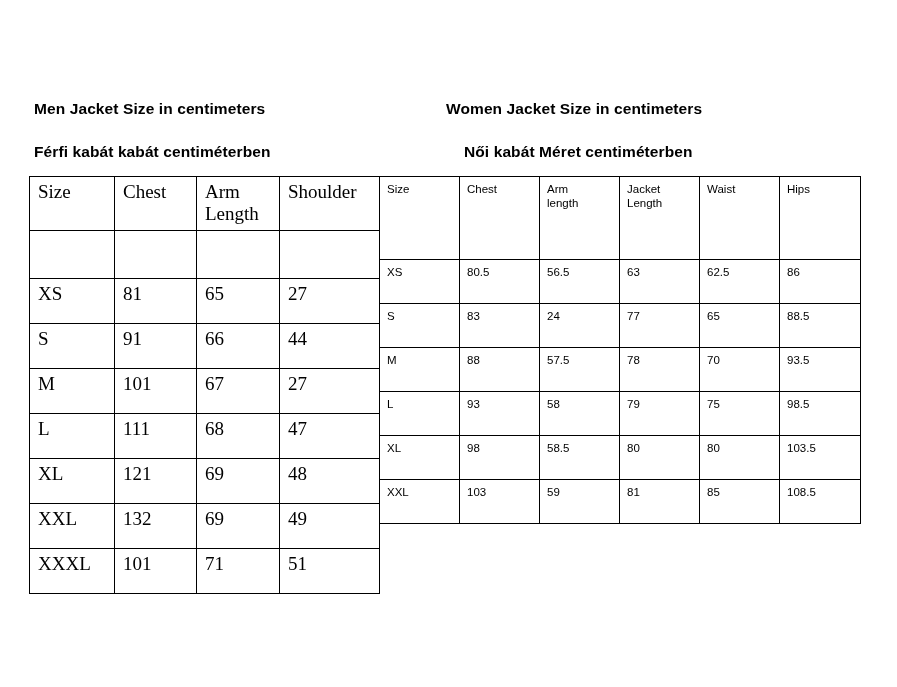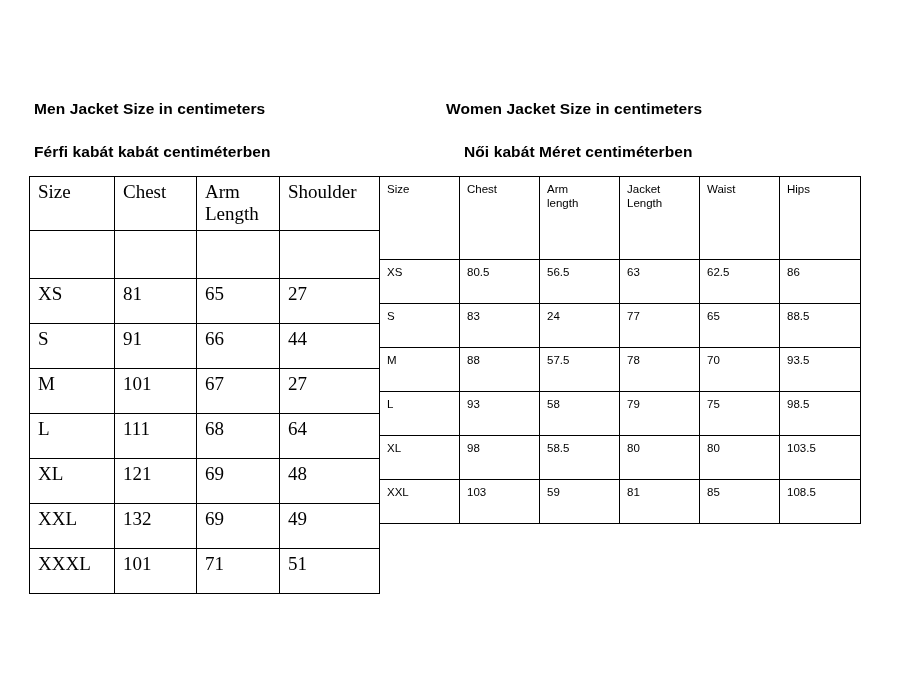--- a/index.html
+++ b/index.html
@@ -151,21 +151,21 @@
       <tr class="data-row">
         <td>M</td>
         <td>101</td>
         <td>67</td>
         <td>27</td>
       </tr>
       <tr class="data-row">
         <td>L</td>
         <td>111</td>
         <td>68</td>
-        <td>64</td>
+        <td>47</td>
       </tr>
       <tr class="data-row">
         <td>XL</td>
         <td>121</td>
         <td>69</td>
         <td>48</td>
       </tr>
       <tr class="data-row">
         <td>XXL</td>
         <td>132</td>

